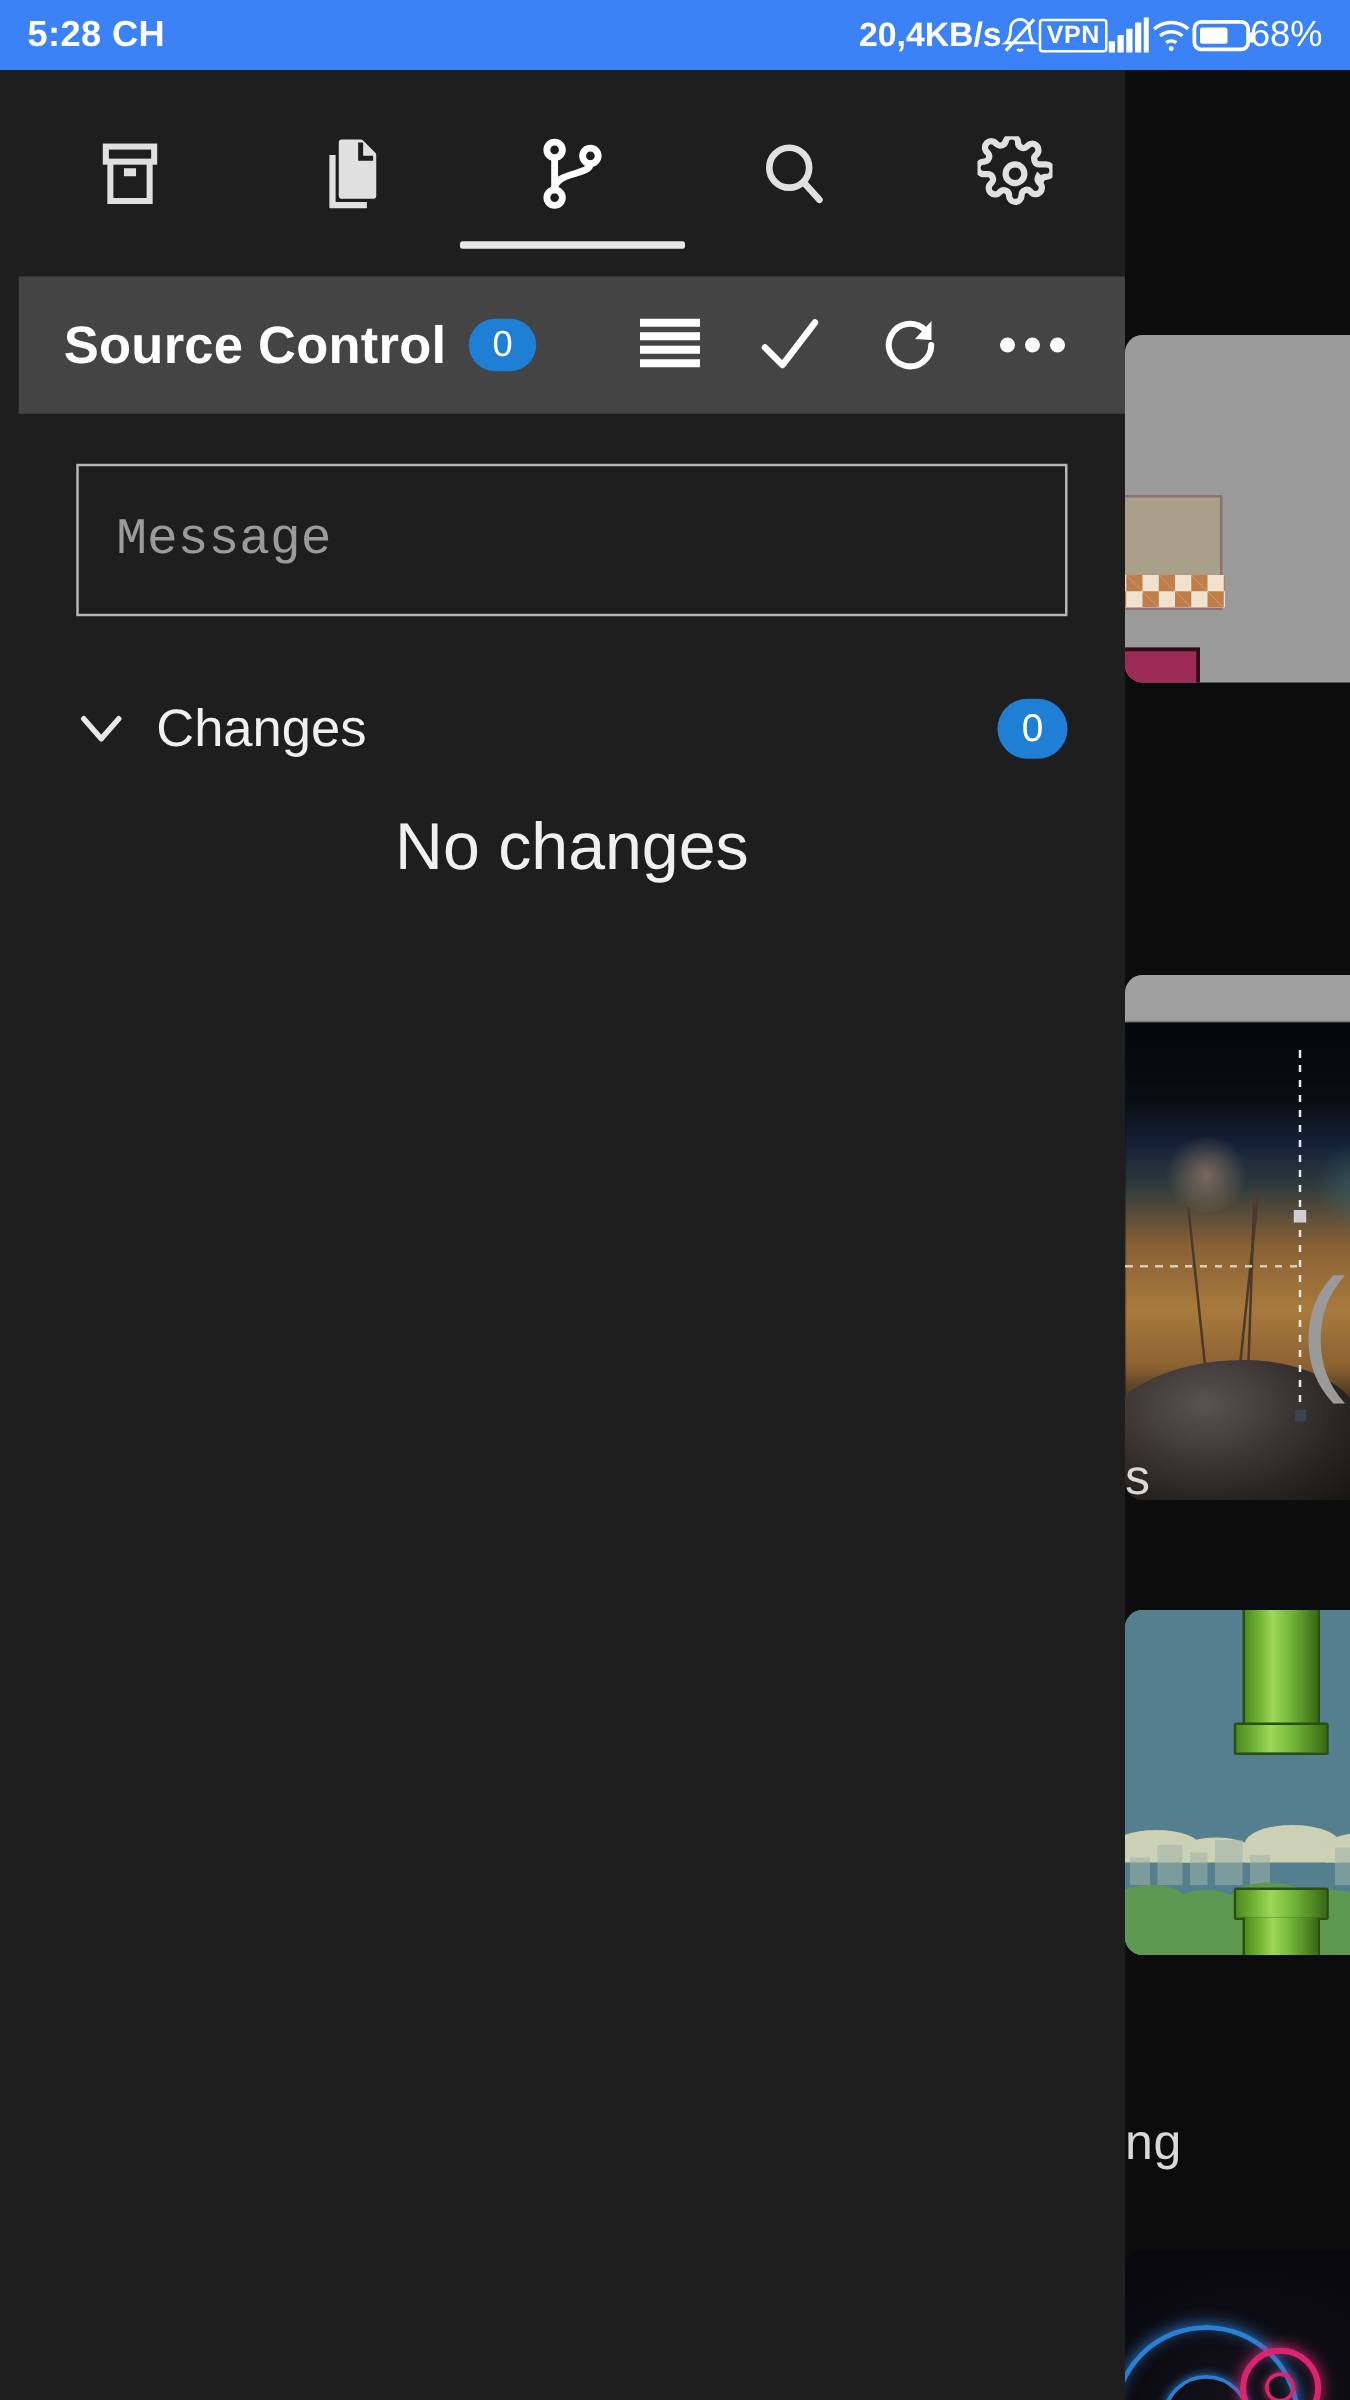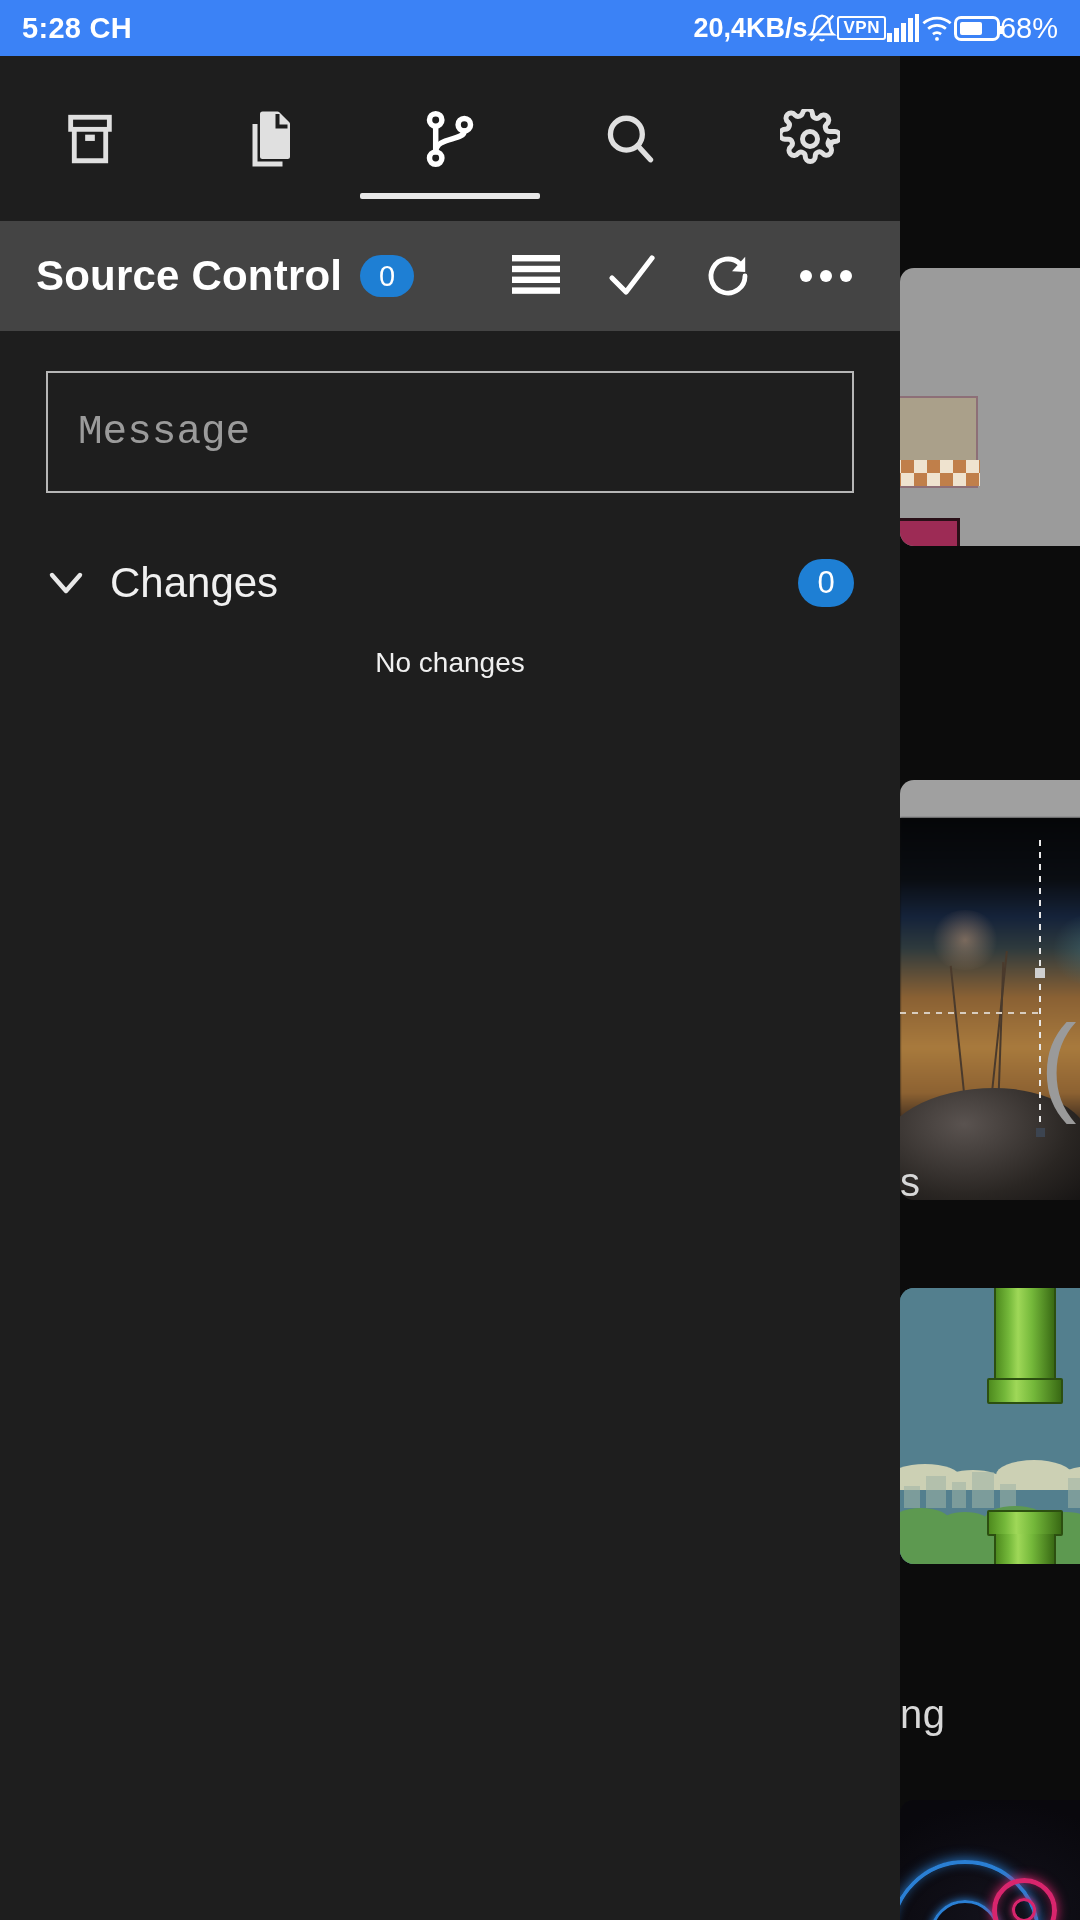--- a/index.html
+++ b/index.html
@@ -135,36 +135,36 @@
   #status-bar {
     position:absolute; left:0; top:0; width:1080px; height:56px;
     background:#3b82f6; color:#fff; display:flex; align-items:center;
     padding:0 22px; font-size:29px; font-weight:bold;
   }
   #status-clock { letter-spacing:.3px; }
   #status-right { margin-left:auto; display:flex; align-items:center; }
   #status-netspeed { font-size:27px; font-weight:bold; }
   .sb-icon { display:flex; align-items:center; }
   #vpn-badge {
-    border:2.5px solid #fff; border-radius:3px; font-size:17px; font-weight:bold;
+    border:2.5px solid #fff; border-radius:3px; font-size:20px; font-weight:bold;
     padding:1px 4px; line-height:1.05; letter-spacing:.5px;
   }
   #battery-shell {
     width:46px; height:25px; border:3px solid #fff; border-radius:7px;
     position:relative; display:flex; align-items:center;
   }
   #battery-shell:after {
     content:""; position:absolute; right:-7px; top:7px; width:4px; height:8px;
     background:#fff; border-radius:0 2px 2px 0;
   }
   #battery-fill { height:13px; background:#fff; border-radius:2px; margin-left:3px; width:22px; }
   #status-battery-pct { font-size:29px; font-weight:normal; }
 
   
-  #drawer { position:absolute; left:0; top:56px; width:900px; height:1864px; background:#1e1e1e; }
+  #drawer { position:absolute; left:0; top:56px; width:900px; height:1864px; background:#1e1e1e;padding-left:15px; }
 
   
   #tab-bar {
     position:relative; height:165px; background:#1e1e1e;
     display:flex; align-items:center;
   }
   .tab-item {
     flex:1; height:100%; position:relative;
     display:flex; align-items:center; justify-content:center;
   }
@@ -197,21 +197,21 @@
   #commit-message-placeholder { color:#9b9b9b; font-size:41px; }
 
   #changes-row {
     margin:60px 46px 0 46px; display:flex; align-items:center; height:60px;
   }
   #changes-chevron { margin-right:24px; display:flex; }
   #changes-label { color:#f0f0f0; font-size:42px; }
   #changes-badge { margin-left:auto; }
   #changes-badge.badge { min-width:56px; height:48px; font-size:31px; }
 
-  #no-changes { margin-top:34px; text-align:center; color:#f0f0f0; font-size:28px; }
+  #no-changes { margin-top:34px; text-align:center; color:#f0f0f0; font-size:53px; }
 </style>
 </head>
 <body>
 
 <div id="root">
 
   <div class="bg-layer">
 
     <div class="bg-card" id="bg-card-1">
       <div class="c1-tan">

